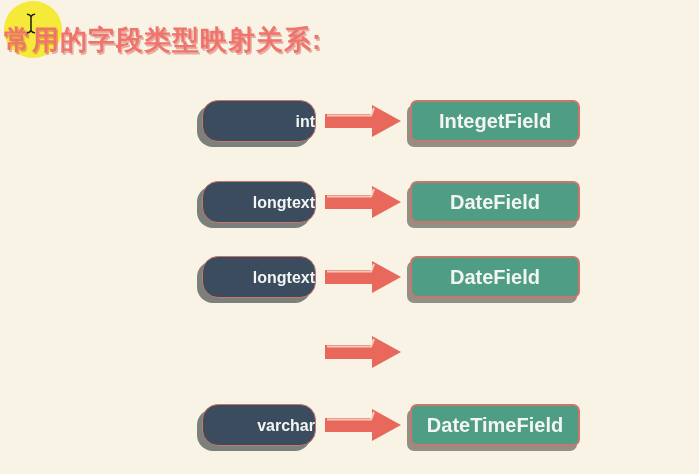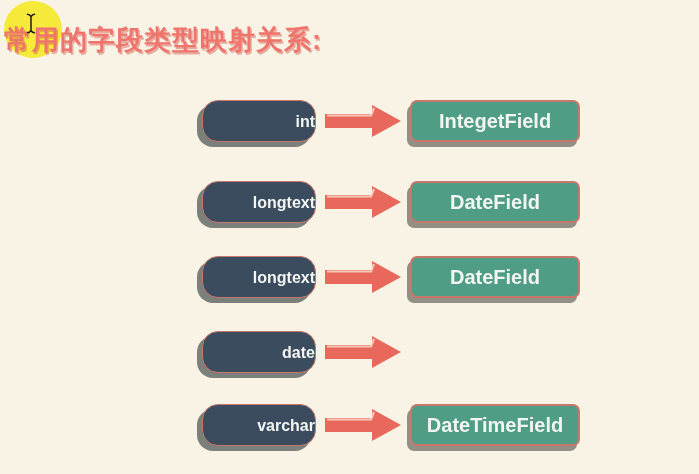--- a/index.html
+++ b/index.html
@@ -129,21 +129,20 @@
   <div class="row" style="top:256px">
     <div class="src-box">longtext</div>
     <svg class="arrow" viewBox="0 0 76 36">
       <polygon points="0,11 47,11 47,2 76,18 47,34 47,25 0,25" fill="#e8695c"></polygon>
       <polyline points="2,12.5 46,12.5 49,5" stroke="#f8e0d0" stroke-width="2.2" fill="none" opacity="0.8"></polyline>
     </svg>
     <div class="dst-box">DateField</div>
   </div>
 
   <div class="row" style="top:331px">
-    <div class="src-box">date</div>
     <svg class="arrow" viewBox="0 0 76 36">
       <polygon points="0,11 47,11 47,2 76,18 47,34 47,25 0,25" fill="#e8695c"></polygon>
       <polyline points="2,12.5 46,12.5 49,5" stroke="#f8e0d0" stroke-width="2.2" fill="none" opacity="0.8"></polyline>
     </svg>
   </div>
 
   <div class="row" style="top:404px">
     <div class="src-box">varchar</div>
     <svg class="arrow" viewBox="0 0 76 36">
       <polygon points="0,11 47,11 47,2 76,18 47,34 47,25 0,25" fill="#e8695c"></polygon>

